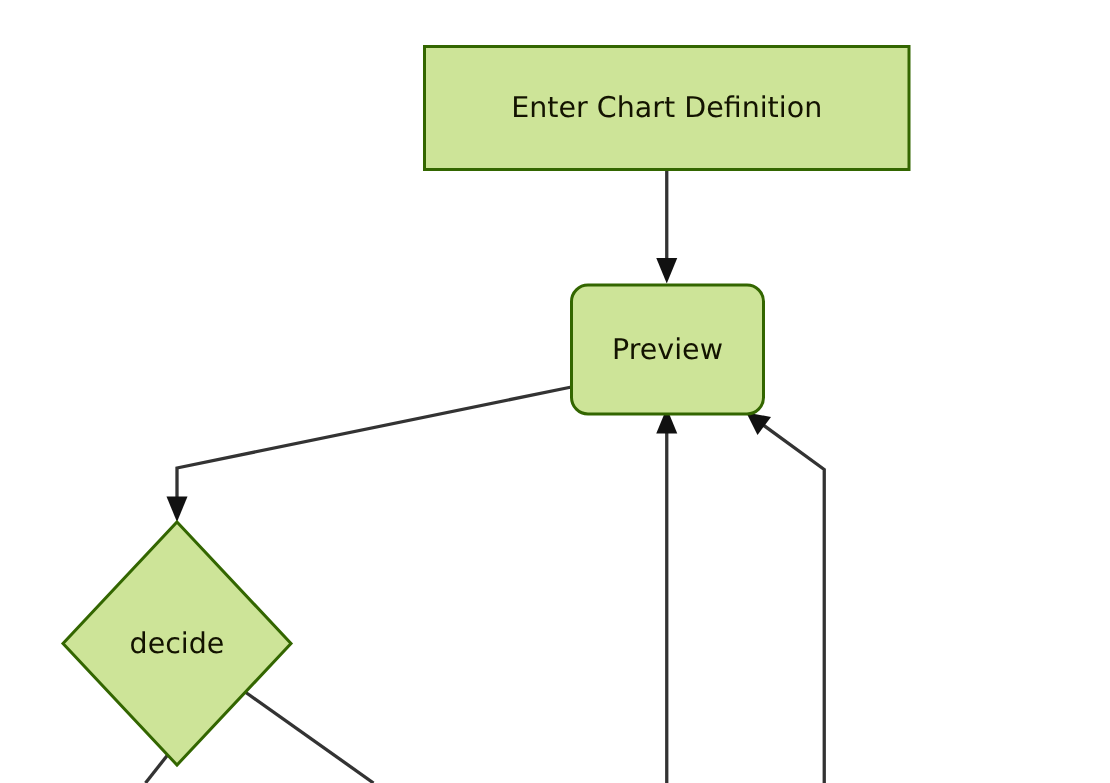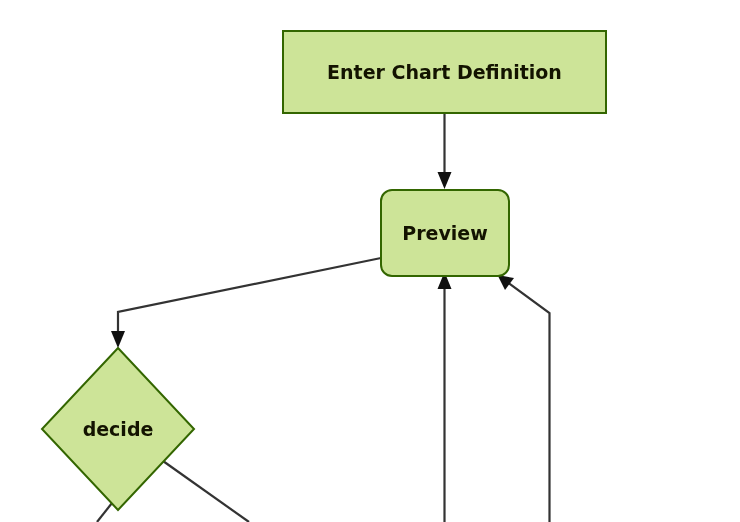--- a/index.html
+++ b/index.html
@@ -11,21 +11,20 @@
     width: 740px;
     height: 522px;
     overflow: hidden;
     font-family: "DejaVu Sans", sans-serif;
   }
   #diagram-root {
     position: relative;
     width: 740px;
     height: 522px;
     background: #ffffff;
-    font-weight: bold;
   }
   #flow-svg {
     position: absolute;
     top: 0;
     left: 0;
     width: 740px;
     height: 522px;
   }
   .node-label {
     font-family: "DejaVu Sans", sans-serif;

